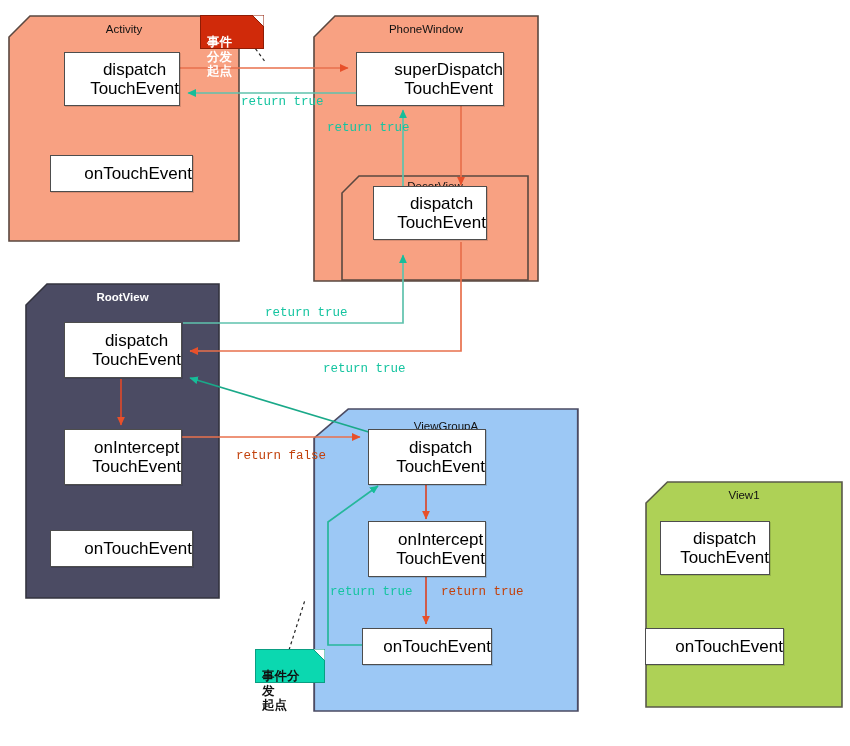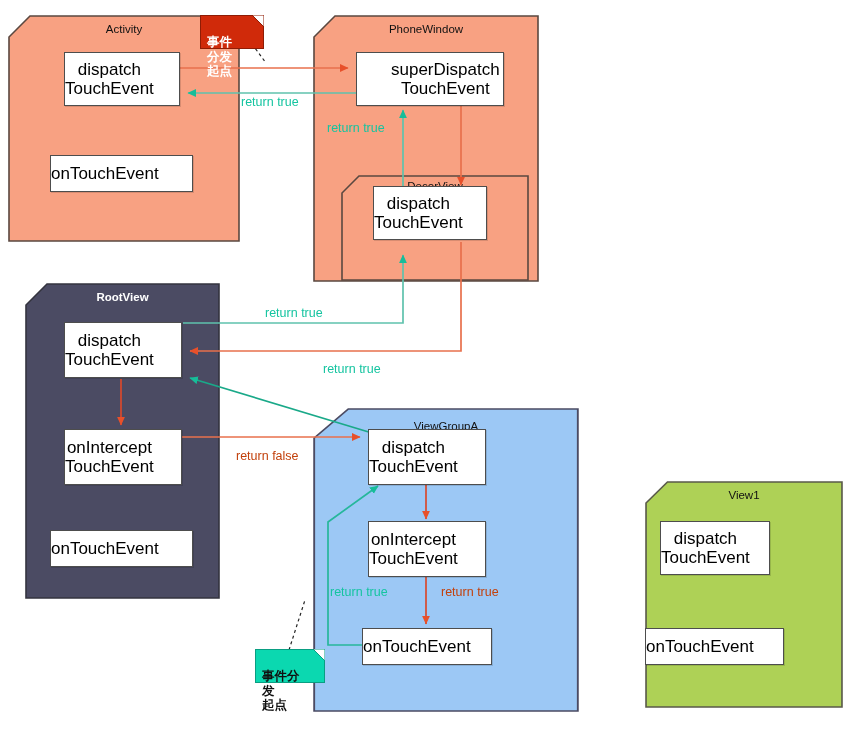--- a/index.html
+++ b/index.html
@@ -36,21 +36,21 @@
     display:block;
   }
   
   .mbox{
     position:absolute;
     box-sizing:border-box;
     background:#ffffff;
     border:1.4px solid #4d4d4d;
     display:flex;
     align-items:center;
-    justify-content:flex-start;
+    justify-content:flex-end;
     text-align:center;
     color:#000000;
     font-size:17px;
     line-height:1.12;
     box-shadow:1px 1px 0 rgba(0,0,0,0.13);
   }
   .mbox span{display:block;}
   
   .note{
     position:absolute;
@@ -66,20 +66,21 @@
   .note .fold{
     position:absolute;
     right:-1px;top:-1px;
     width:12px;height:12px;
   }
   
   .elabel{
     position:absolute;
     font-size:12.5px;
     white-space:nowrap;
+    font-family:Liberation Mono, monospace;
   }
   .elabel.teal{color:#15c4a0;}
   .elabel.red{color:#c2410c;}
   svg.edges{
     position:absolute;
     left:0;top:0;
     width:850px;height:746px;
     overflow:visible;
     pointer-events:none;
   }

